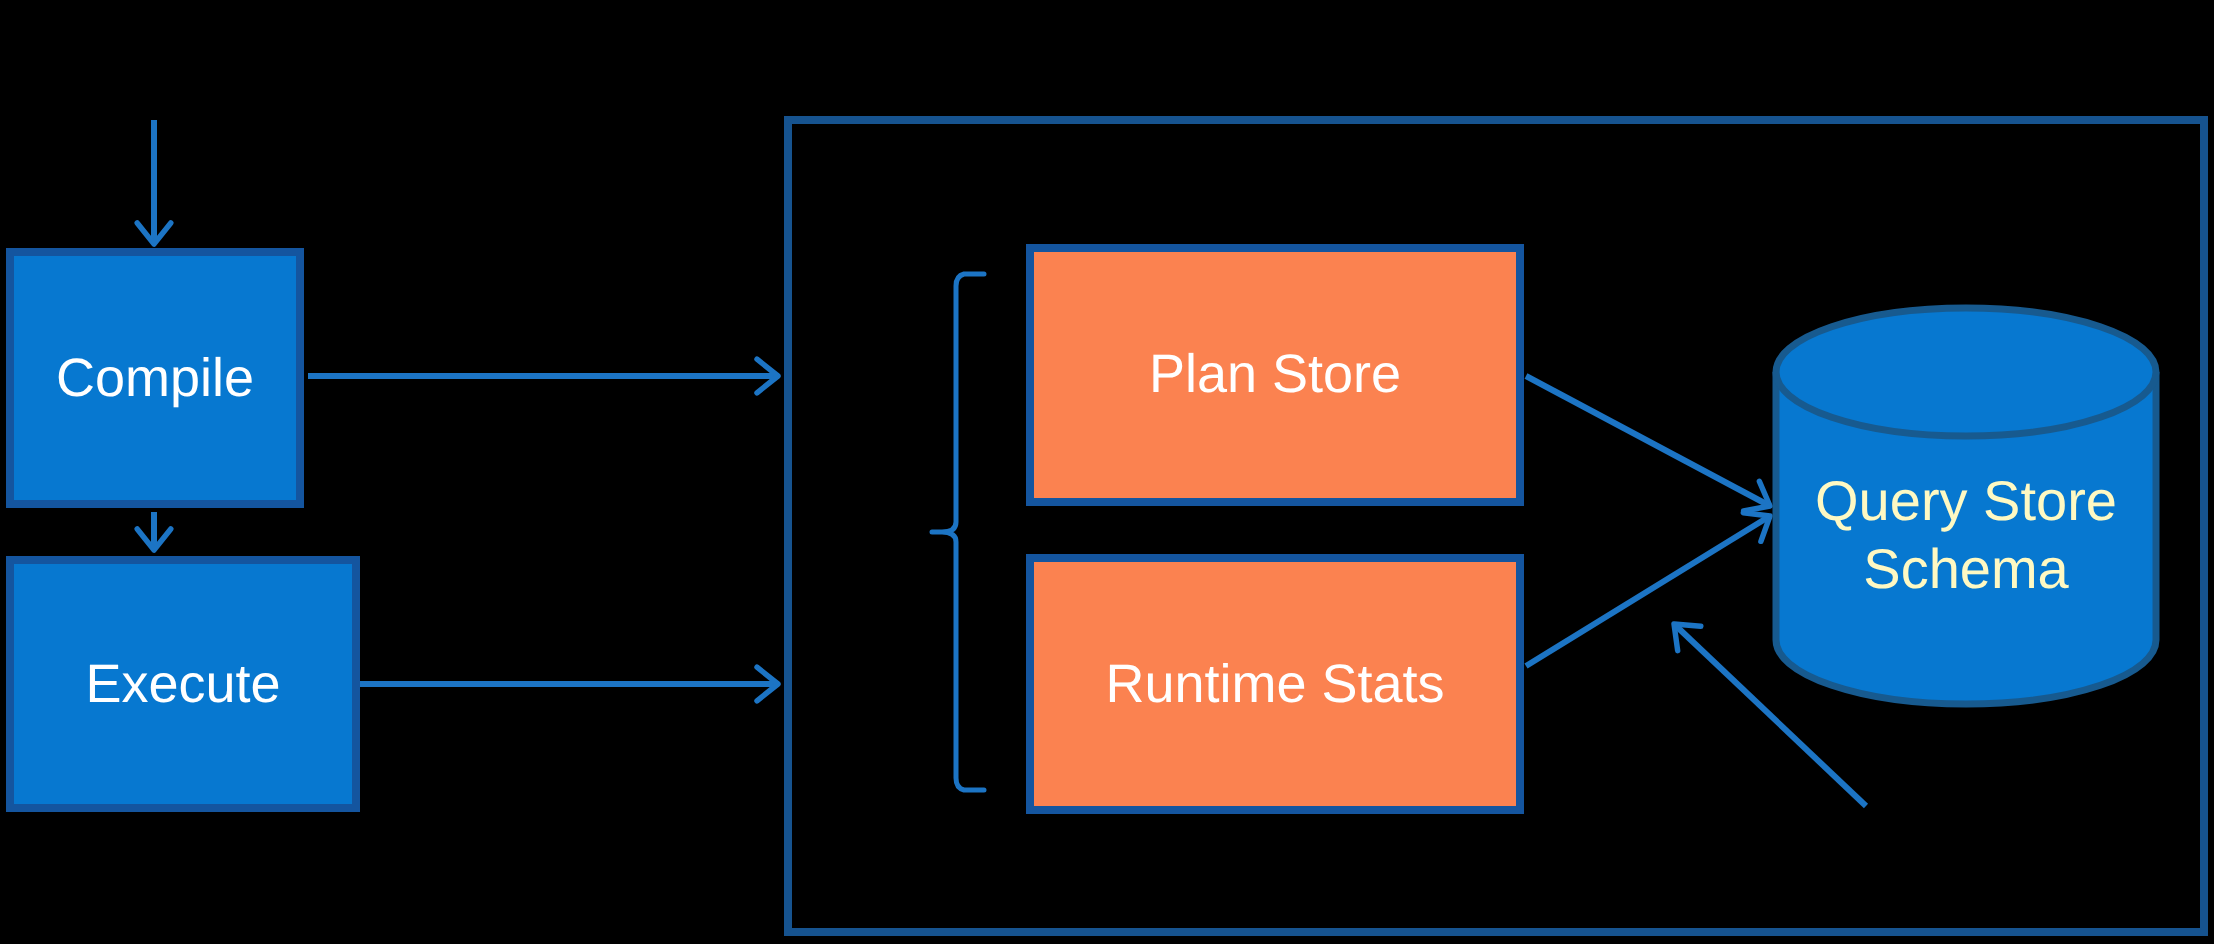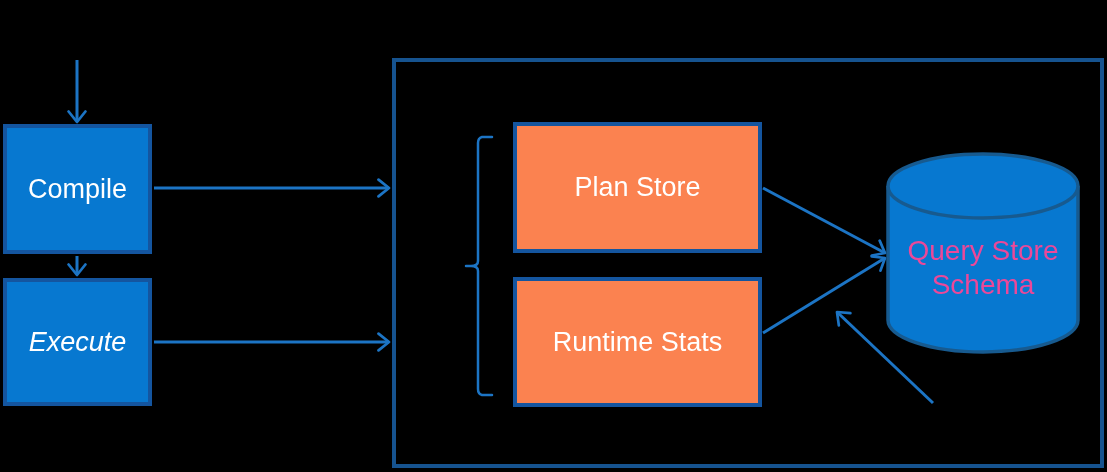--- a/index.html
+++ b/index.html
@@ -13,33 +13,33 @@
   .node {
     position:absolute; box-sizing:border-box;
     display:flex; align-items:center; justify-content:center;
     color:#ffffff; font-size:27px; font-weight:400;
     border:4px solid #14559F; text-align:center;
   }
   .node.blue   { background:#0778D0; }
   .node.orange { background:#FB8250; }
 
   #node-compile      { left:3px;   top:124px; width:149px; height:130px; }
-  #node-execute      { left:3px;   top:278px; width:149px; height:128px;font-style:italic; }
+  #node-execute      { left:3px;   top:278px; width:177px; height:128px; }
   #node-plan-store   { left:513px; top:122px; width:249px; height:131px;justify-content:center; }
   #node-runtime-stats{ left:513px; top:277px; width:249px; height:130px; }
 
   #container-box {
     position:absolute; box-sizing:border-box;
     left:392px; top:58px; width:712px; height:410px;
     border:4px solid #16538F; background:transparent;
   }
 
   #cylinder-label {
     position:absolute; left:897px; top:234px; width:172px;
-    color:#ec4899; font-size:28px; line-height:34px;
+    color:#fef9c3; font-size:28px; line-height:34px;
     text-align:center;
   }
 
   .connector { stroke:#1C74C4; stroke-width:3; fill:none; }
   .brace     { stroke:#1C74C4; stroke-width:2.5; fill:none;
                stroke-linejoin:round; stroke-linecap:round; }
   .cyl-shape { fill:#0778D0; stroke:#175A8F; stroke-width:3.5; }
 </style>
 </head>
 <body>

